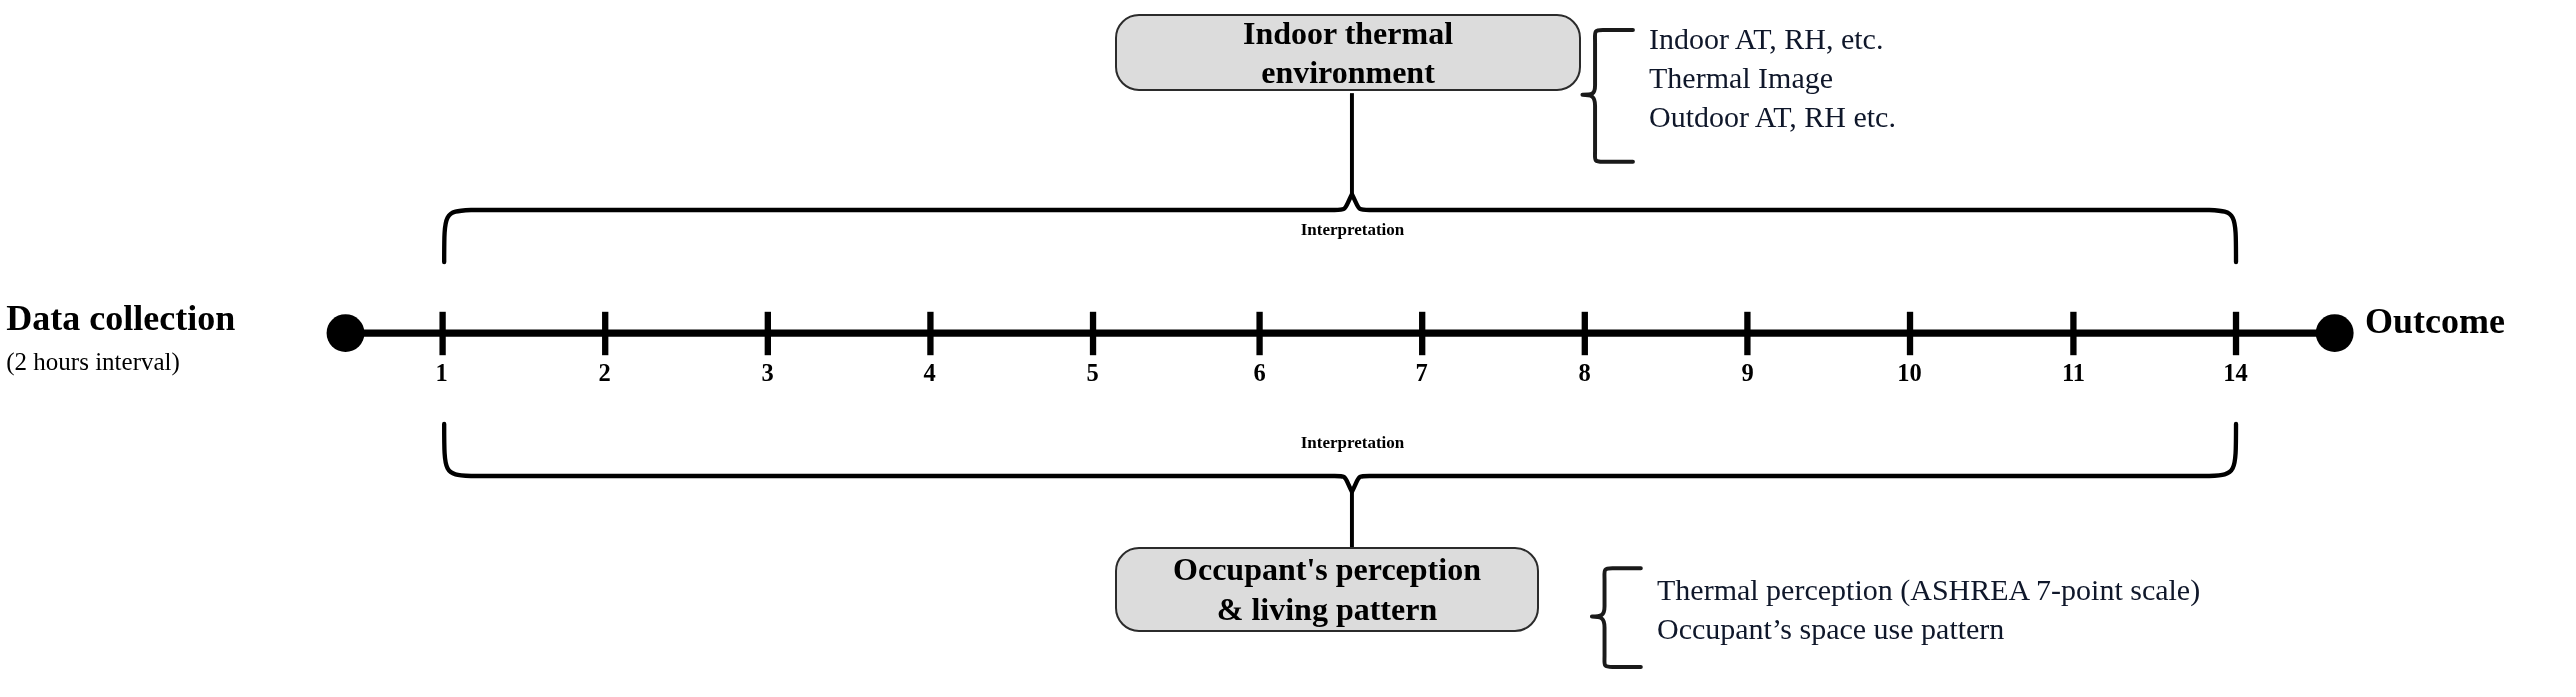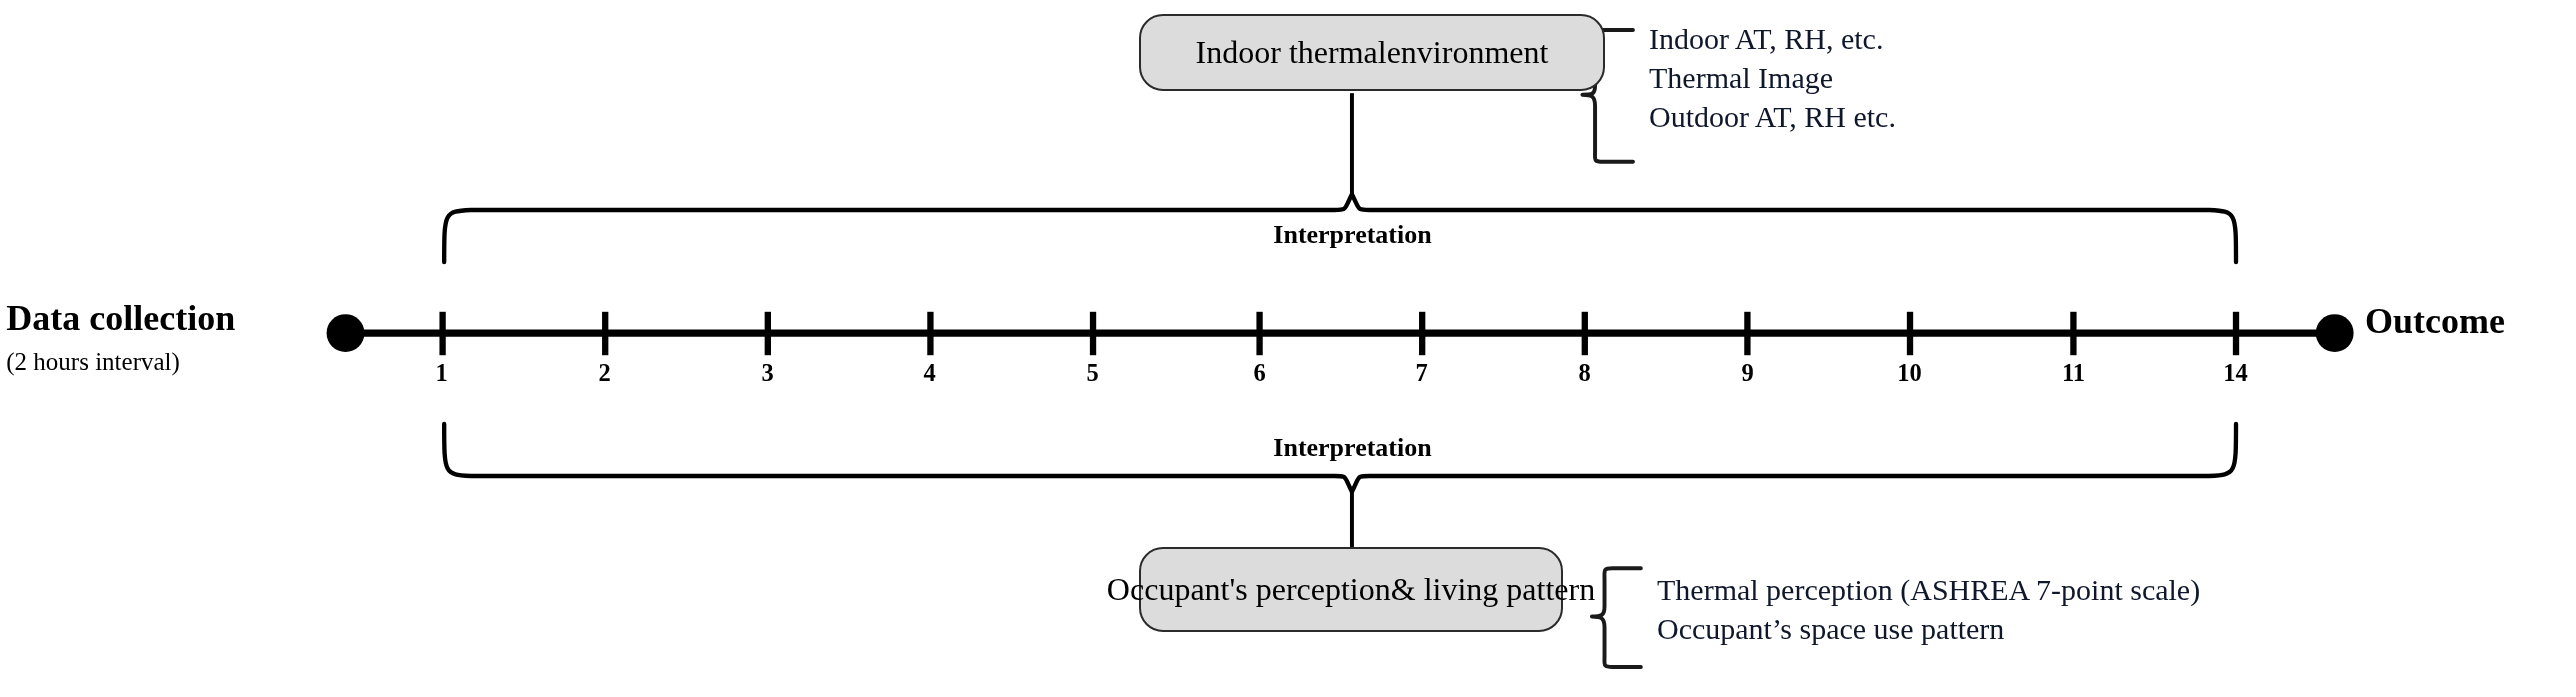--- a/index.html
+++ b/index.html
@@ -29,28 +29,27 @@
   }
 
   
   .proc-box {
     position: absolute;
     box-sizing: border-box;
     background: #dcdcdc;
     border: 2px solid #2b2b2b;
     border-radius: 24px;
     display: flex;
-    flex-direction: row;
+    flex-direction: column;
     align-items: center;
     justify-content: center;
     text-align: center;
-    font-weight: normal;
+    font-weight: bold;
     color: #000000;
     line-height: 1.22;
-    margin-left: 24px;
   }
   #box-indoor {
     left: 1115px;
     top: 14.2px;
     width: 466px;
     height: 77px;
     font-size: 32px;
   }
   #box-occupant {
     left: 1115px;
@@ -114,21 +113,21 @@
     margin-left: -32px;
     text-align: center;
     font-size: 24.5px;
     font-weight: bold;
     color: #000000;
   }
 
   
   .interp-label {
     position: absolute;
-    font-size: 26px;
+    font-size: 17px;
     font-weight: bold;
     white-space: nowrap;
     text-align: center;
     width: 253px;
     margin-left: -126px;
   }
   #interp-top    { left: 1352px; top: 220px; }
   #interp-bottom { left: 1352px; top: 433px; }
 </style>
 </head>

